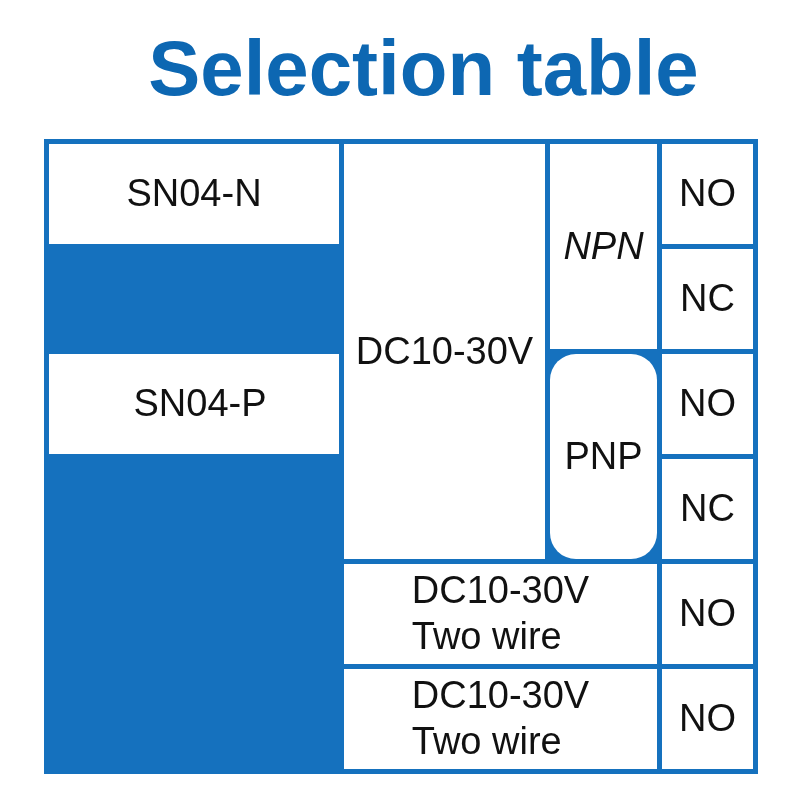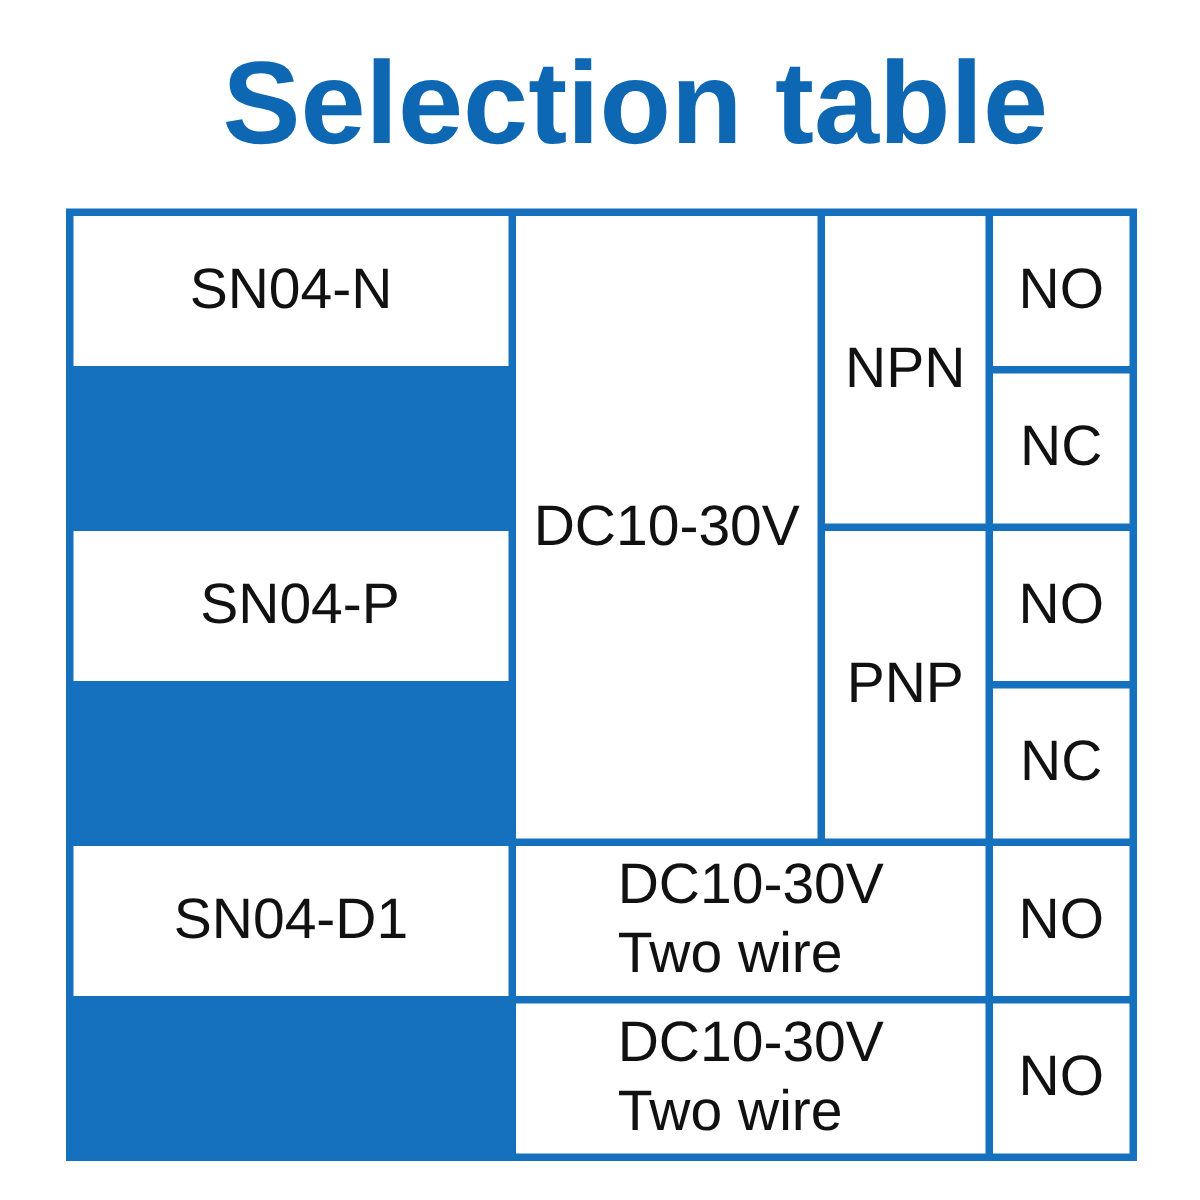--- a/index.html
+++ b/index.html
@@ -57,22 +57,22 @@
   .m4 { grid-column: 1; grid-row: 5; }
   .m5 { grid-column: 1; grid-row: 6; }
   
   .power-cell {
     grid-column: 2;
     grid-row: 1 / 5;
     flex-direction: column;
     gap: 86px;
   }
   
-  .npn-cell { grid-column: 3; grid-row: 1 / 3; }
-  .pnp-cell { grid-column: 3; grid-row: 3 / 5; }
+  .npn-cell { grid-column: 3; grid-row: 1 / 3; font-style: italic; }
+  .pnp-cell { grid-column: 3; grid-row: 3 / 5; border-radius: 26px; }
   
   .o0 { grid-column: 4; grid-row: 1; }
   .o1 { grid-column: 4; grid-row: 2; }
   .o2 { grid-column: 4; grid-row: 3; }
   .o3 { grid-column: 4; grid-row: 4; }
   
   .tw0 { grid-column: 2 / 4; grid-row: 5; }
   .tw1 { grid-column: 2 / 4; grid-row: 6; }
   .two-line-block {
     display: inline-block;
@@ -85,21 +85,20 @@
 </style>
 </head>
 <body>
 
 <h1 class="title">Selection table</h1>
 
 <div class="selection-table">
 
   <div class="cell m0">SN04-N</div>
   <div class="cell m2">SN04-P</div>
-  <div class="cell m4">SN04-D1</div>
 
   <div class="cell power-cell">
     <span>DC10-30V</span>
   </div>
 
   <div class="cell npn-cell">NPN</div>
   <div class="cell pnp-cell">PNP</div>
 
   <div class="cell o0">NO</div>
   <div class="cell o1">NC</div>

